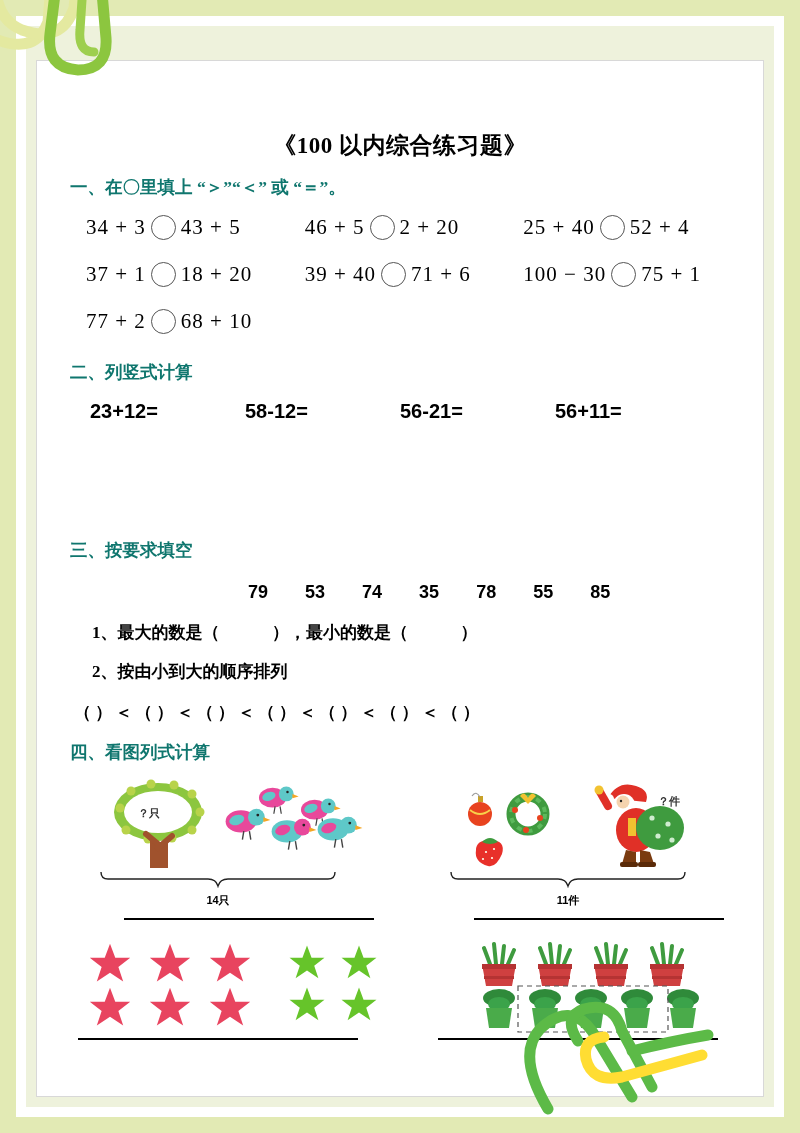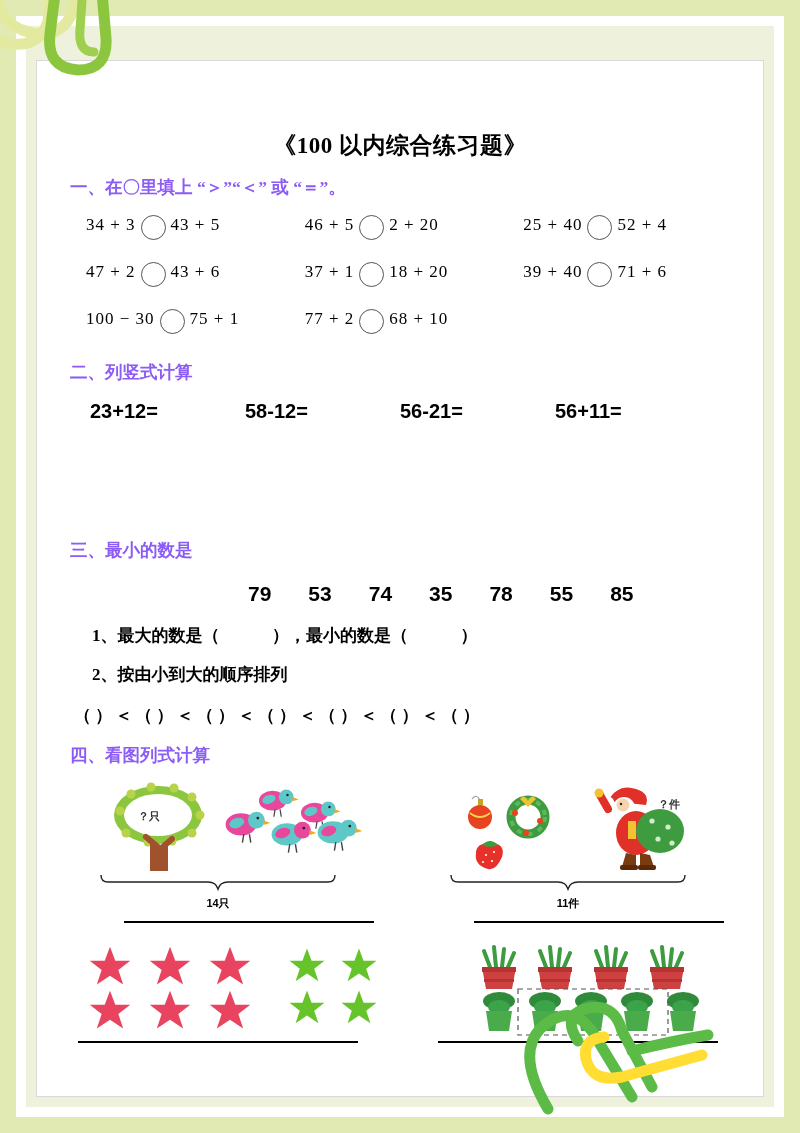--- a/index.html
+++ b/index.html
@@ -55,36 +55,36 @@
     font-size: 23px;
     font-weight: bold;
     letter-spacing: 0.5px;
     margin-top: 30px;
     color: #000;
   }
 
   .section-head {
     font-size: 17.5px;
     font-weight: bold;
-    color: #8b5cf6;
+    color: #0f766e;
     margin-left: 22px;
   }
 
   
   .cmp-grid {
     margin-top: 16px;
     display: grid;
     grid-template-columns: 1fr 1fr 1fr;
     row-gap: 22px;
     padding-left: 38px;
     padding-right: 10px;
   }
   .cmp-item {
     display: flex;
-    font-size: 17px;
+    font-size: 21px;
     white-space: nowrap;
   }
   .cmp-item .lhs, .cmp-item .rhs { letter-spacing: 1px; }
   .circle {
     display: inline-block;
     width: 25px; height: 25px;
     border: 1.3px solid #555;
     border-radius: 50%;
     margin: 0 5px;
     flex: none;
@@ -101,21 +101,21 @@
   }
   .vert-item { width: 155px; }
 
   
   .num-row {
     display: flex;
     margin-top: 20px;
     padding-left: 200px;
     font-family: "Liberation Sans", sans-serif;
     font-weight: bold;
-    font-size: 21px;
+    font-size: 18px;
     gap: 37px;
   }
   .q-line {
     margin-top: 18px;
     padding-left: 44px;
     font-size: 17px;
     font-weight: bold;
   }
   .blank-sm { display: inline-block; width: 44px; }
   .order-line {
@@ -179,25 +179,20 @@
         </div>
         <div class="cmp-item">
           <span class="lhs">46 + 5</span>
           <span class="circle"></span>
           <span class="rhs">2 + 20</span>
         </div>
         <div class="cmp-item">
           <span class="lhs">25 + 40</span>
           <span class="circle"></span>
           <span class="rhs">52 + 4</span>
-        </div>
-        <div class="cmp-item">
-          <span class="lhs">47 + 2</span>
-          <span class="circle"></span>
-          <span class="rhs">43 + 6</span>
         </div>
         <div class="cmp-item">
           <span class="lhs">37 + 1</span>
           <span class="circle"></span>
           <span class="rhs">18 + 20</span>
         </div>
         <div class="cmp-item">
           <span class="lhs">39 + 40</span>
           <span class="circle"></span>
           <span class="rhs">71 + 6</span>
@@ -219,21 +214,21 @@
     <div class="section-head">二、列竖式计算</div>
     <div class="vert-row" id="vert-row">
         <div class="vert-item">23+12=</div>
         <div class="vert-item">58-12=</div>
         <div class="vert-item">56-21=</div>
         <div class="vert-item">56+11=</div>
       </div>
   </div>
 
   <div style="margin-top:115px">
-    <div class="section-head">三、最小的数是</div>
+    <div class="section-head">三、按要求填空</div>
     <div class="num-row" id="num-row">
         <span>79</span>
         <span>53</span>
         <span>74</span>
         <span>35</span>
         <span>78</span>
         <span>55</span>
         <span>85</span>
       </div>
     <div class="q-line">

